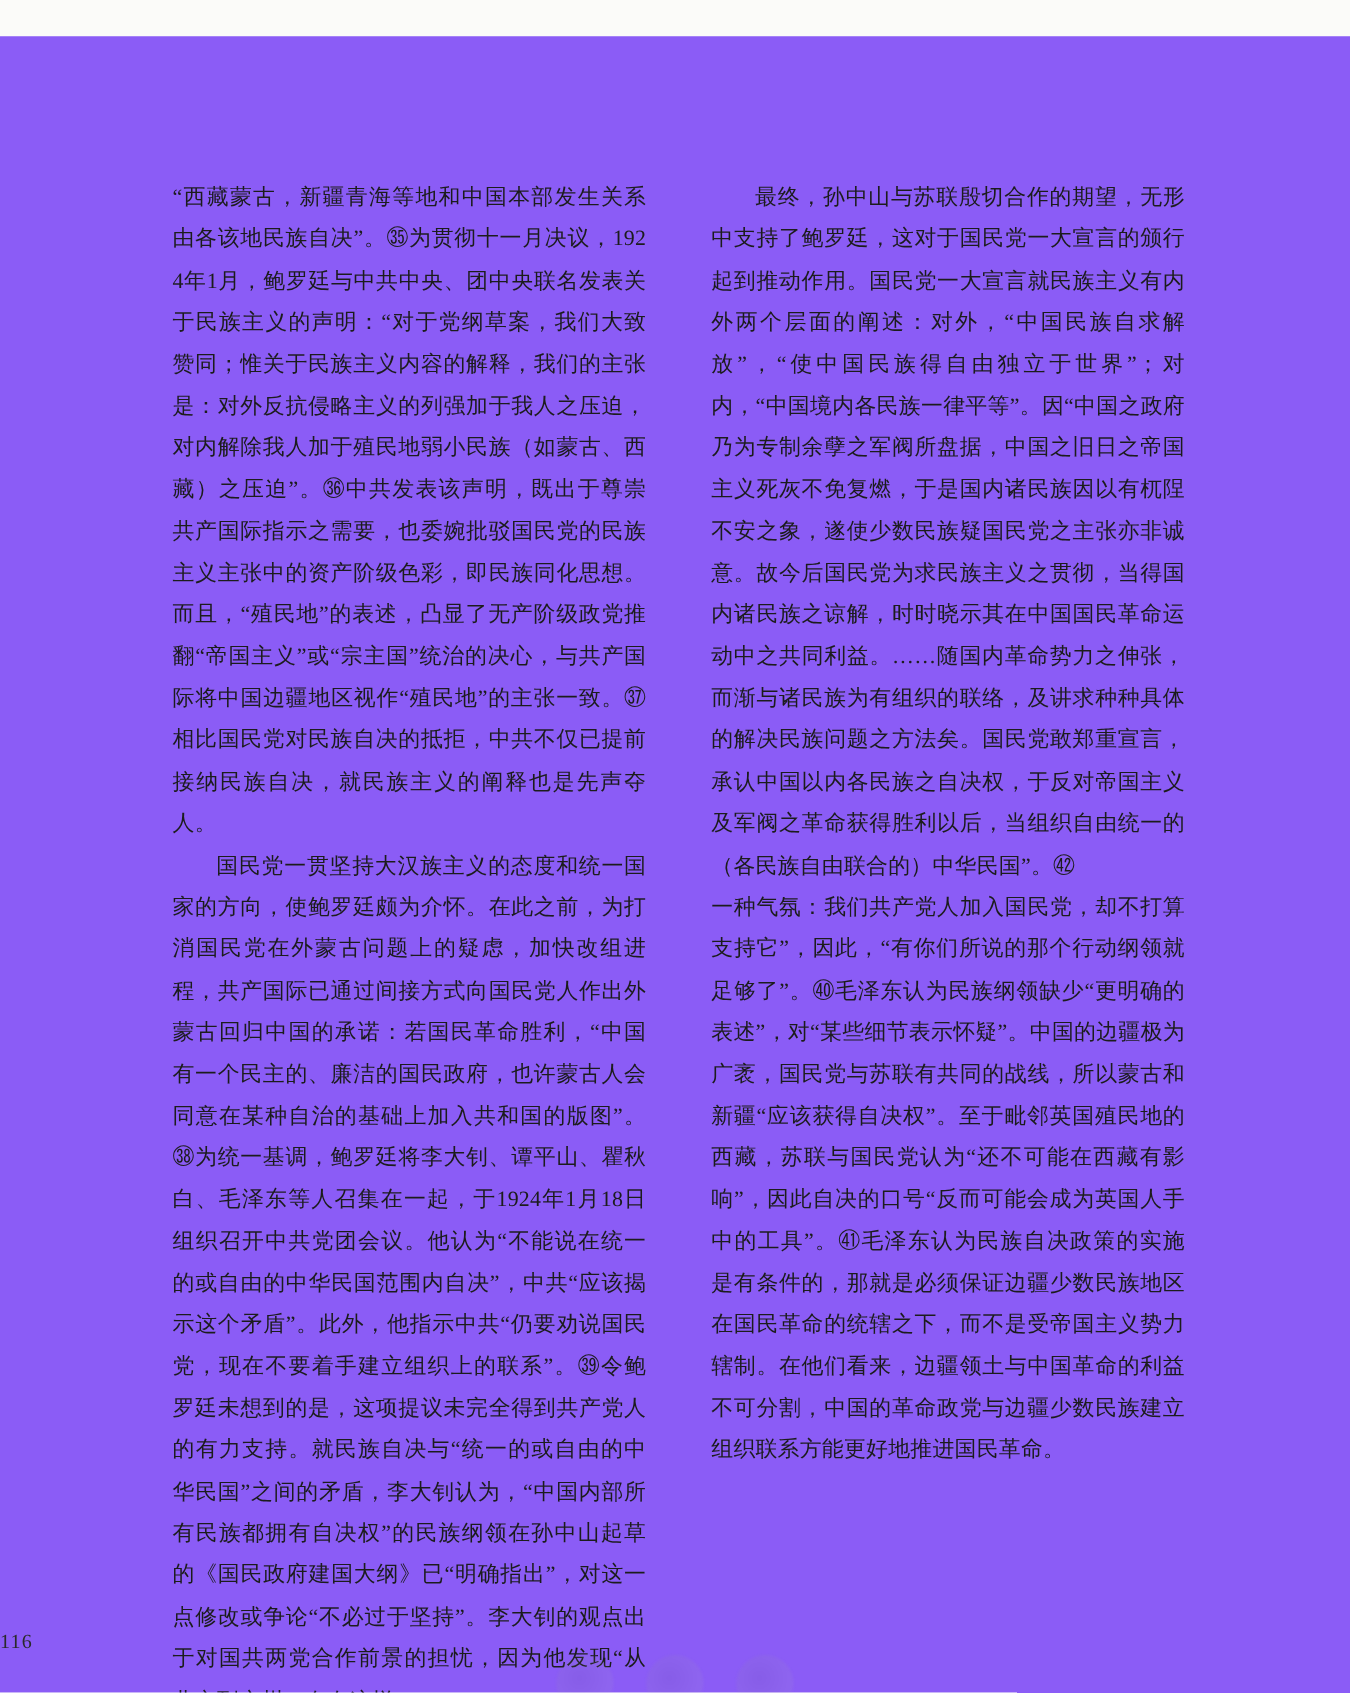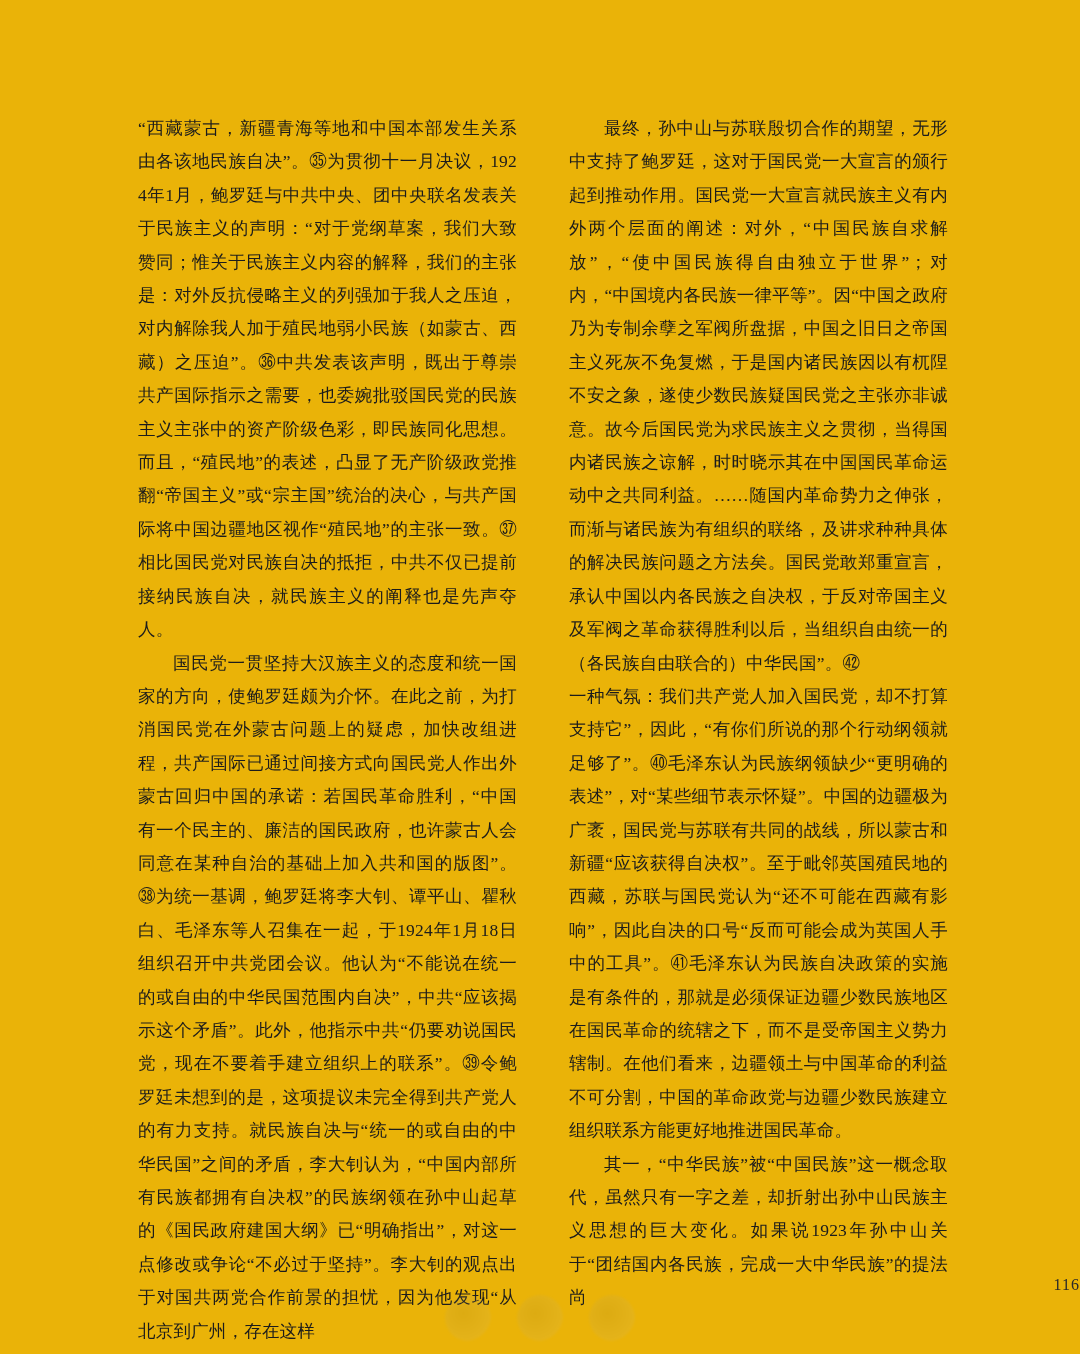--- a/index.html
+++ b/index.html
@@ -8,21 +8,22 @@
     height: 1354px;
     background: #fbfbf9;
     font-family: "Liberation Serif", "DejaVu Serif", serif;
     color: #1c1c1c;
     overflow: hidden;
     position: relative;
   }
   .page {
     position: absolute;
     inset: 0;
-    background: #eab308;
+    background: #8b5cf6;
+    margin-top: 29px;
   }
   .columns {
     position: absolute;
     top: 112px;
     left: 138px;
     right: 132px;
     display: flex;
     gap: 52px;
   }
   .column {
@@ -36,21 +37,21 @@
     text-justify: inter-character;
     letter-spacing: 0.2px;
     word-break: break-all;
   }
   .para.indent { text-indent: 2em; }
   .page-number {
     position: absolute;
     top: 1276px;
     left: 0;
     width: 100%;
-    text-align: right;
+    text-align: left;
     font-size: 16px;
     letter-spacing: 1px;
     color: #2a2a2a;
   }
   .watermark {
     position: absolute;
     top: 1295px;
     left: 50%;
     transform: translateX(-50%);
     display: flex;
@@ -74,21 +75,20 @@
   <div class="columns">
 
     <div class="column">
       <p class="para">“西藏蒙古，新疆青海等地和中国本部发生关系由各该地民族自决”。㉟为贯彻十一月决议，1924年1月，鲍罗廷与中共中央、团中央联名发表关于民族主义的声明：“对于党纲草案，我们大致赞同；惟关于民族主义内容的解释，我们的主张是：对外反抗侵略主义的列强加于我人之压迫，对内解除我人加于殖民地弱小民族（如蒙古、西藏）之压迫”。㊱中共发表该声明，既出于尊崇共产国际指示之需要，也委婉批驳国民党的民族主义主张中的资产阶级色彩，即民族同化思想。而且，“殖民地”的表述，凸显了无产阶级政党推翻“帝国主义”或“宗主国”统治的决心，与共产国际将中国边疆地区视作“殖民地”的主张一致。㊲相比国民党对民族自决的抵拒，中共不仅已提前接纳民族自决，就民族主义的阐释也是先声夺人。</p>
       <p class="para indent">国民党一贯坚持大汉族主义的态度和统一国家的方向，使鲍罗廷颇为介怀。在此之前，为打消国民党在外蒙古问题上的疑虑，加快改组进程，共产国际已通过间接方式向国民党人作出外蒙古回归中国的承诺：若国民革命胜利，“中国有一个民主的、廉洁的国民政府，也许蒙古人会同意在某种自治的基础上加入共和国的版图”。㊳为统一基调，鲍罗廷将李大钊、谭平山、瞿秋白、毛泽东等人召集在一起，于1924年1月18日组织召开中共党团会议。他认为“不能说在统一的或自由的中华民国范围内自决”，中共“应该揭示这个矛盾”。此外，他指示中共“仍要劝说国民党，现在不要着手建立组织上的联系”。㊴令鲍罗廷未想到的是，这项提议未完全得到共产党人的有力支持。就民族自决与“统一的或自由的中华民国”之间的矛盾，李大钊认为，“中国内部所有民族都拥有自决权”的民族纲领在孙中山起草的《国民政府建国大纲》已“明确指出”，对这一点修改或争论“不必过于坚持”。李大钊的观点出于对国共两党合作前景的担忧，因为他发现“从北京到广州，存在这样</p>
     </div>
 
     <div class="column">
       <p class="para indent">最终，孙中山与苏联殷切合作的期望，无形中支持了鲍罗廷，这对于国民党一大宣言的颁行起到推动作用。国民党一大宣言就民族主义有内外两个层面的阐述：对外，“中国民族自求解放”，“使中国民族得自由独立于世界”；对内，“中国境内各民族一律平等”。因“中国之政府乃为专制余孽之军阀所盘据，中国之旧日之帝国主义死灰不免复燃，于是国内诸民族因以有杌陧不安之象，遂使少数民族疑国民党之主张亦非诚意。故今后国民党为求民族主义之贯彻，当得国内诸民族之谅解，时时晓示其在中国国民革命运动中之共同利益。……随国内革命势力之伸张，而渐与诸民族为有组织的联络，及讲求种种具体的解决民族问题之方法矣。国民党敢郑重宣言，承认中国以内各民族之自决权，于反对帝国主义及军阀之革命获得胜利以后，当组织自由统一的（各民族自由联合的）中华民国”。㊷</p>
       <p class="para">一种气氛：我们共产党人加入国民党，却不打算支持它”，因此，“有你们所说的那个行动纲领就足够了”。㊵毛泽东认为民族纲领缺少“更明确的表述”，对“某些细节表示怀疑”。中国的边疆极为广袤，国民党与苏联有共同的战线，所以蒙古和新疆“应该获得自决权”。至于毗邻英国殖民地的西藏，苏联与国民党认为“还不可能在西藏有影响”，因此自决的口号“反而可能会成为英国人手中的工具”。㊶毛泽东认为民族自决政策的实施是有条件的，那就是必须保证边疆少数民族地区在国民革命的统辖之下，而不是受帝国主义势力辖制。在他们看来，边疆领土与中国革命的利益不可分割，中国的革命政党与边疆少数民族建立组织联系方能更好地推进国民革命。</p>
-      <p class="para indent">其一，“中华民族”被“中国民族”这一概念取代，虽然只有一字之差，却折射出孙中山民族主义思想的巨大变化。如果说1923年孙中山关于“团结国内各民族，完成一大中华民族”的提法尚</p>
     </div>
 
   </div>
 
   <div class="page-number">116</div>
 
   <div class="watermark">
     <div class="blob"></div>
     <div class="blob"></div>
     <div class="blob"></div>

